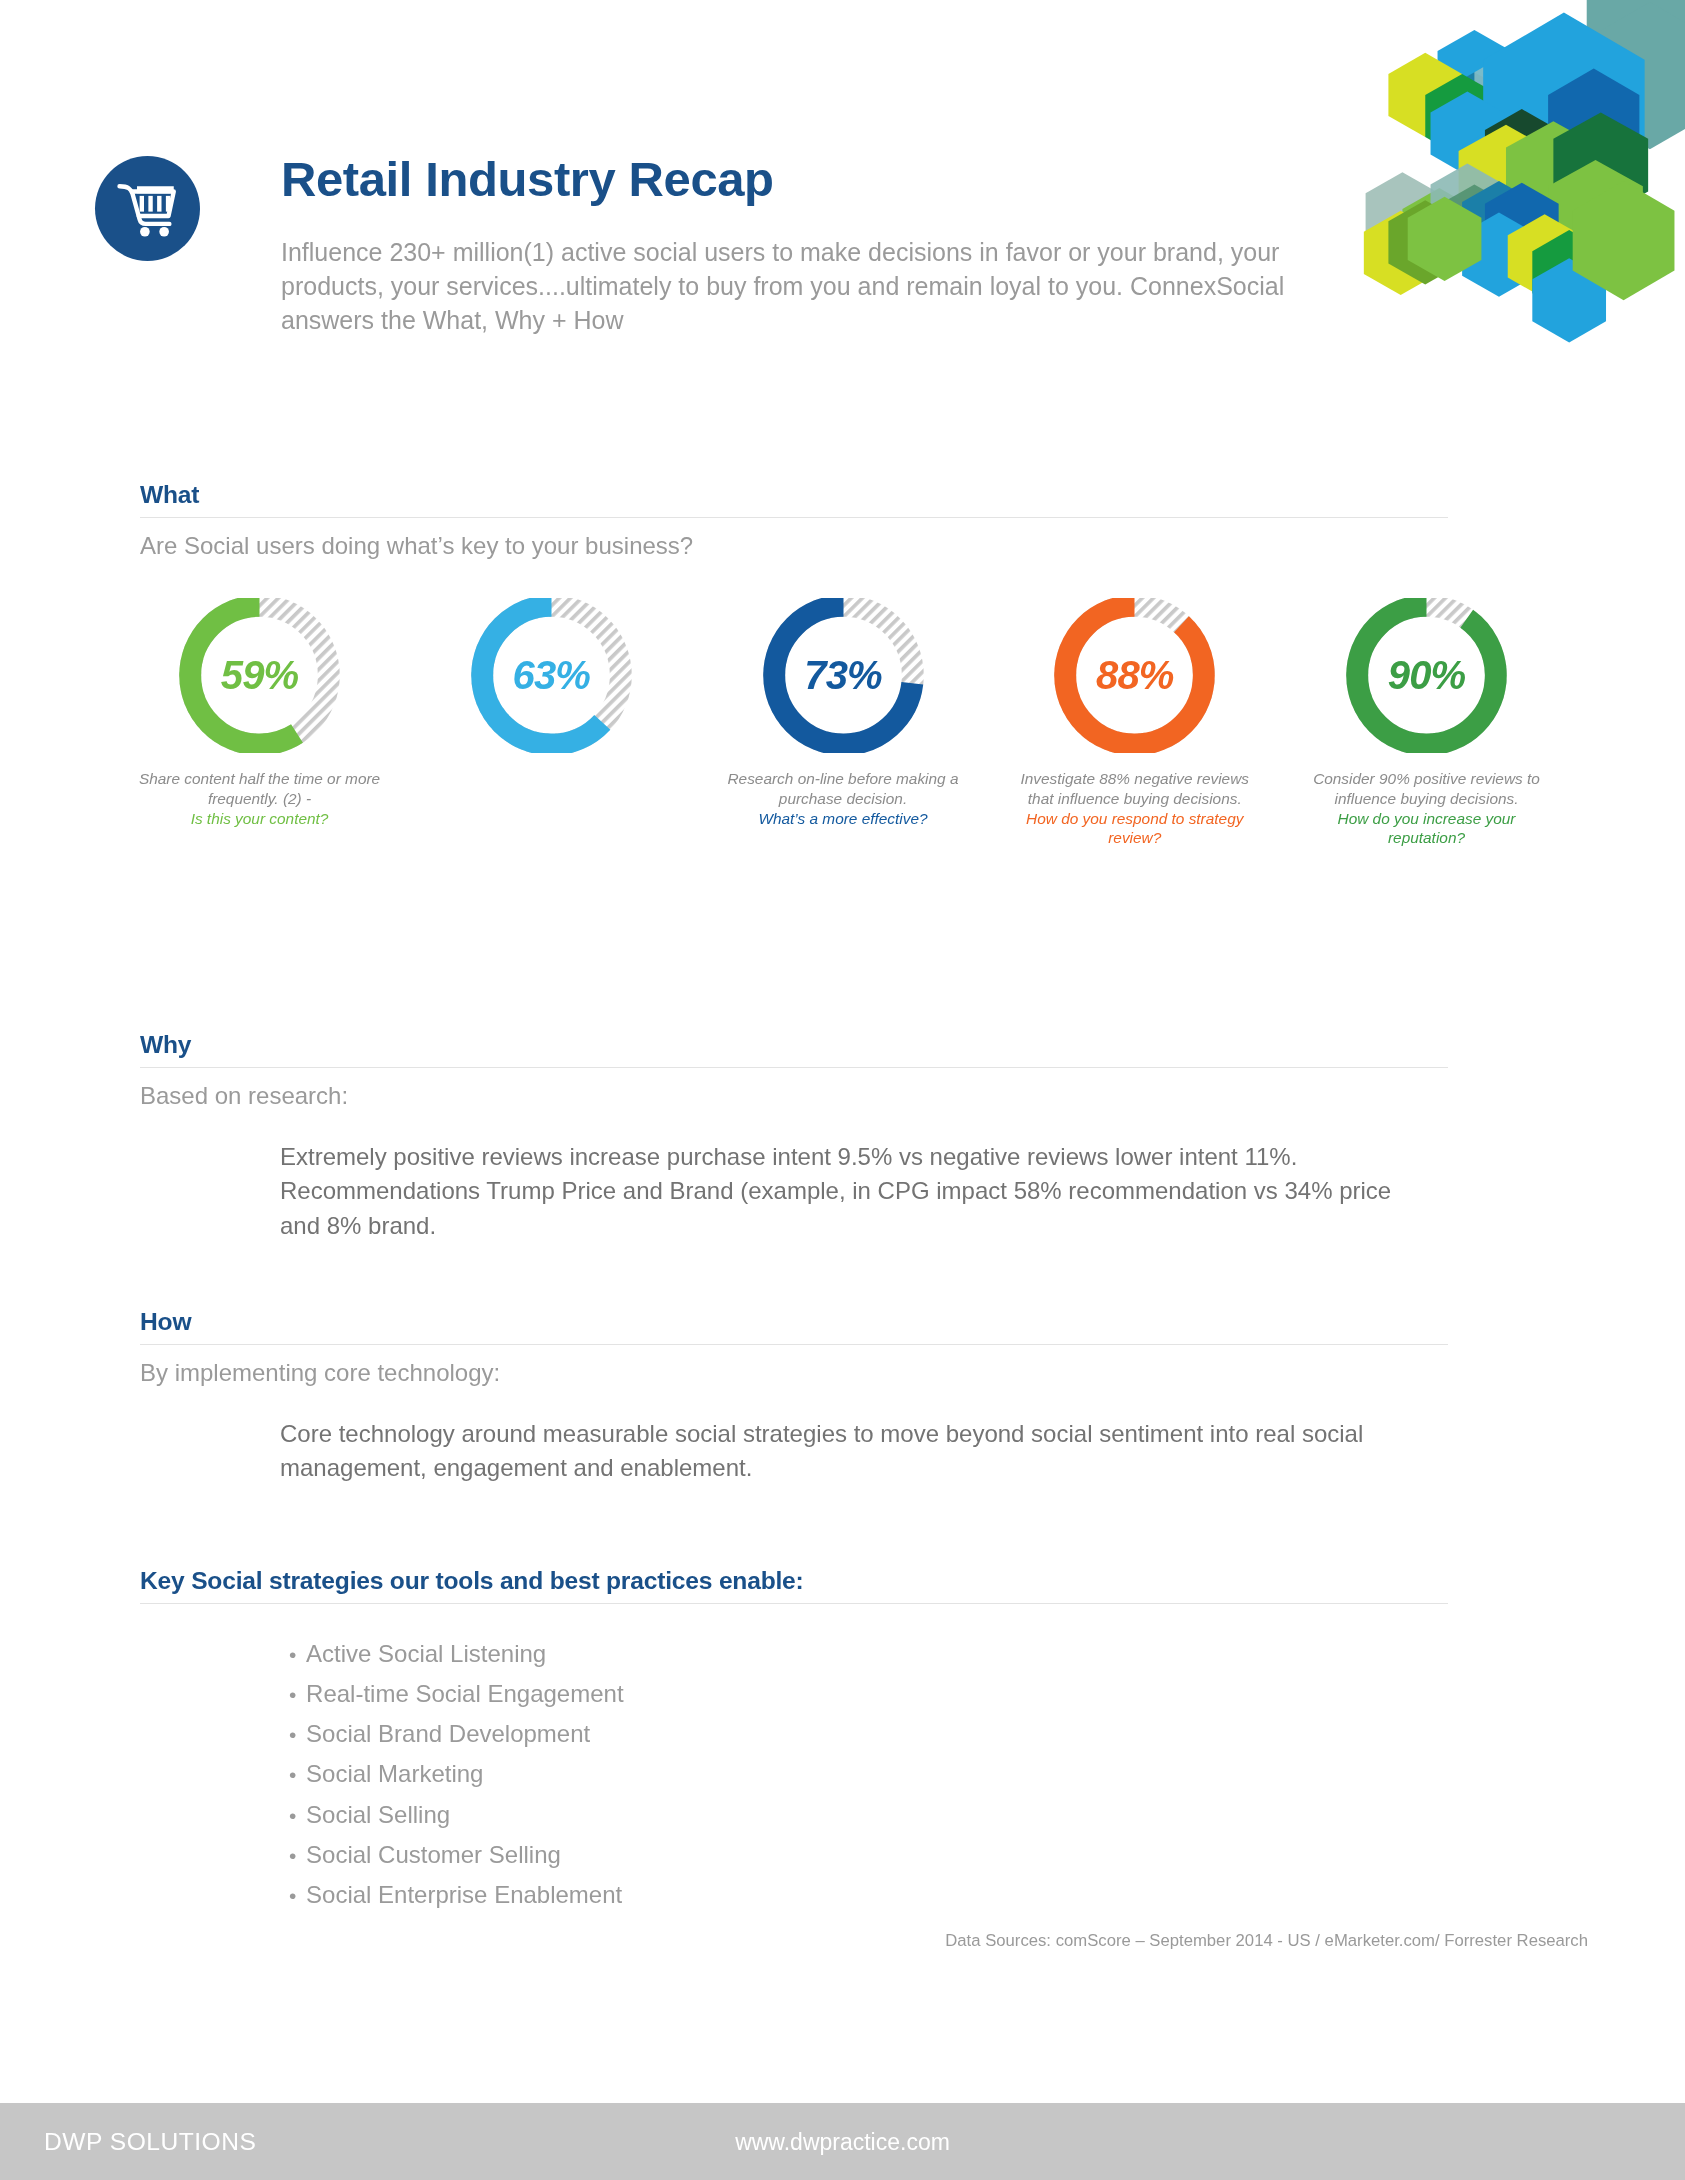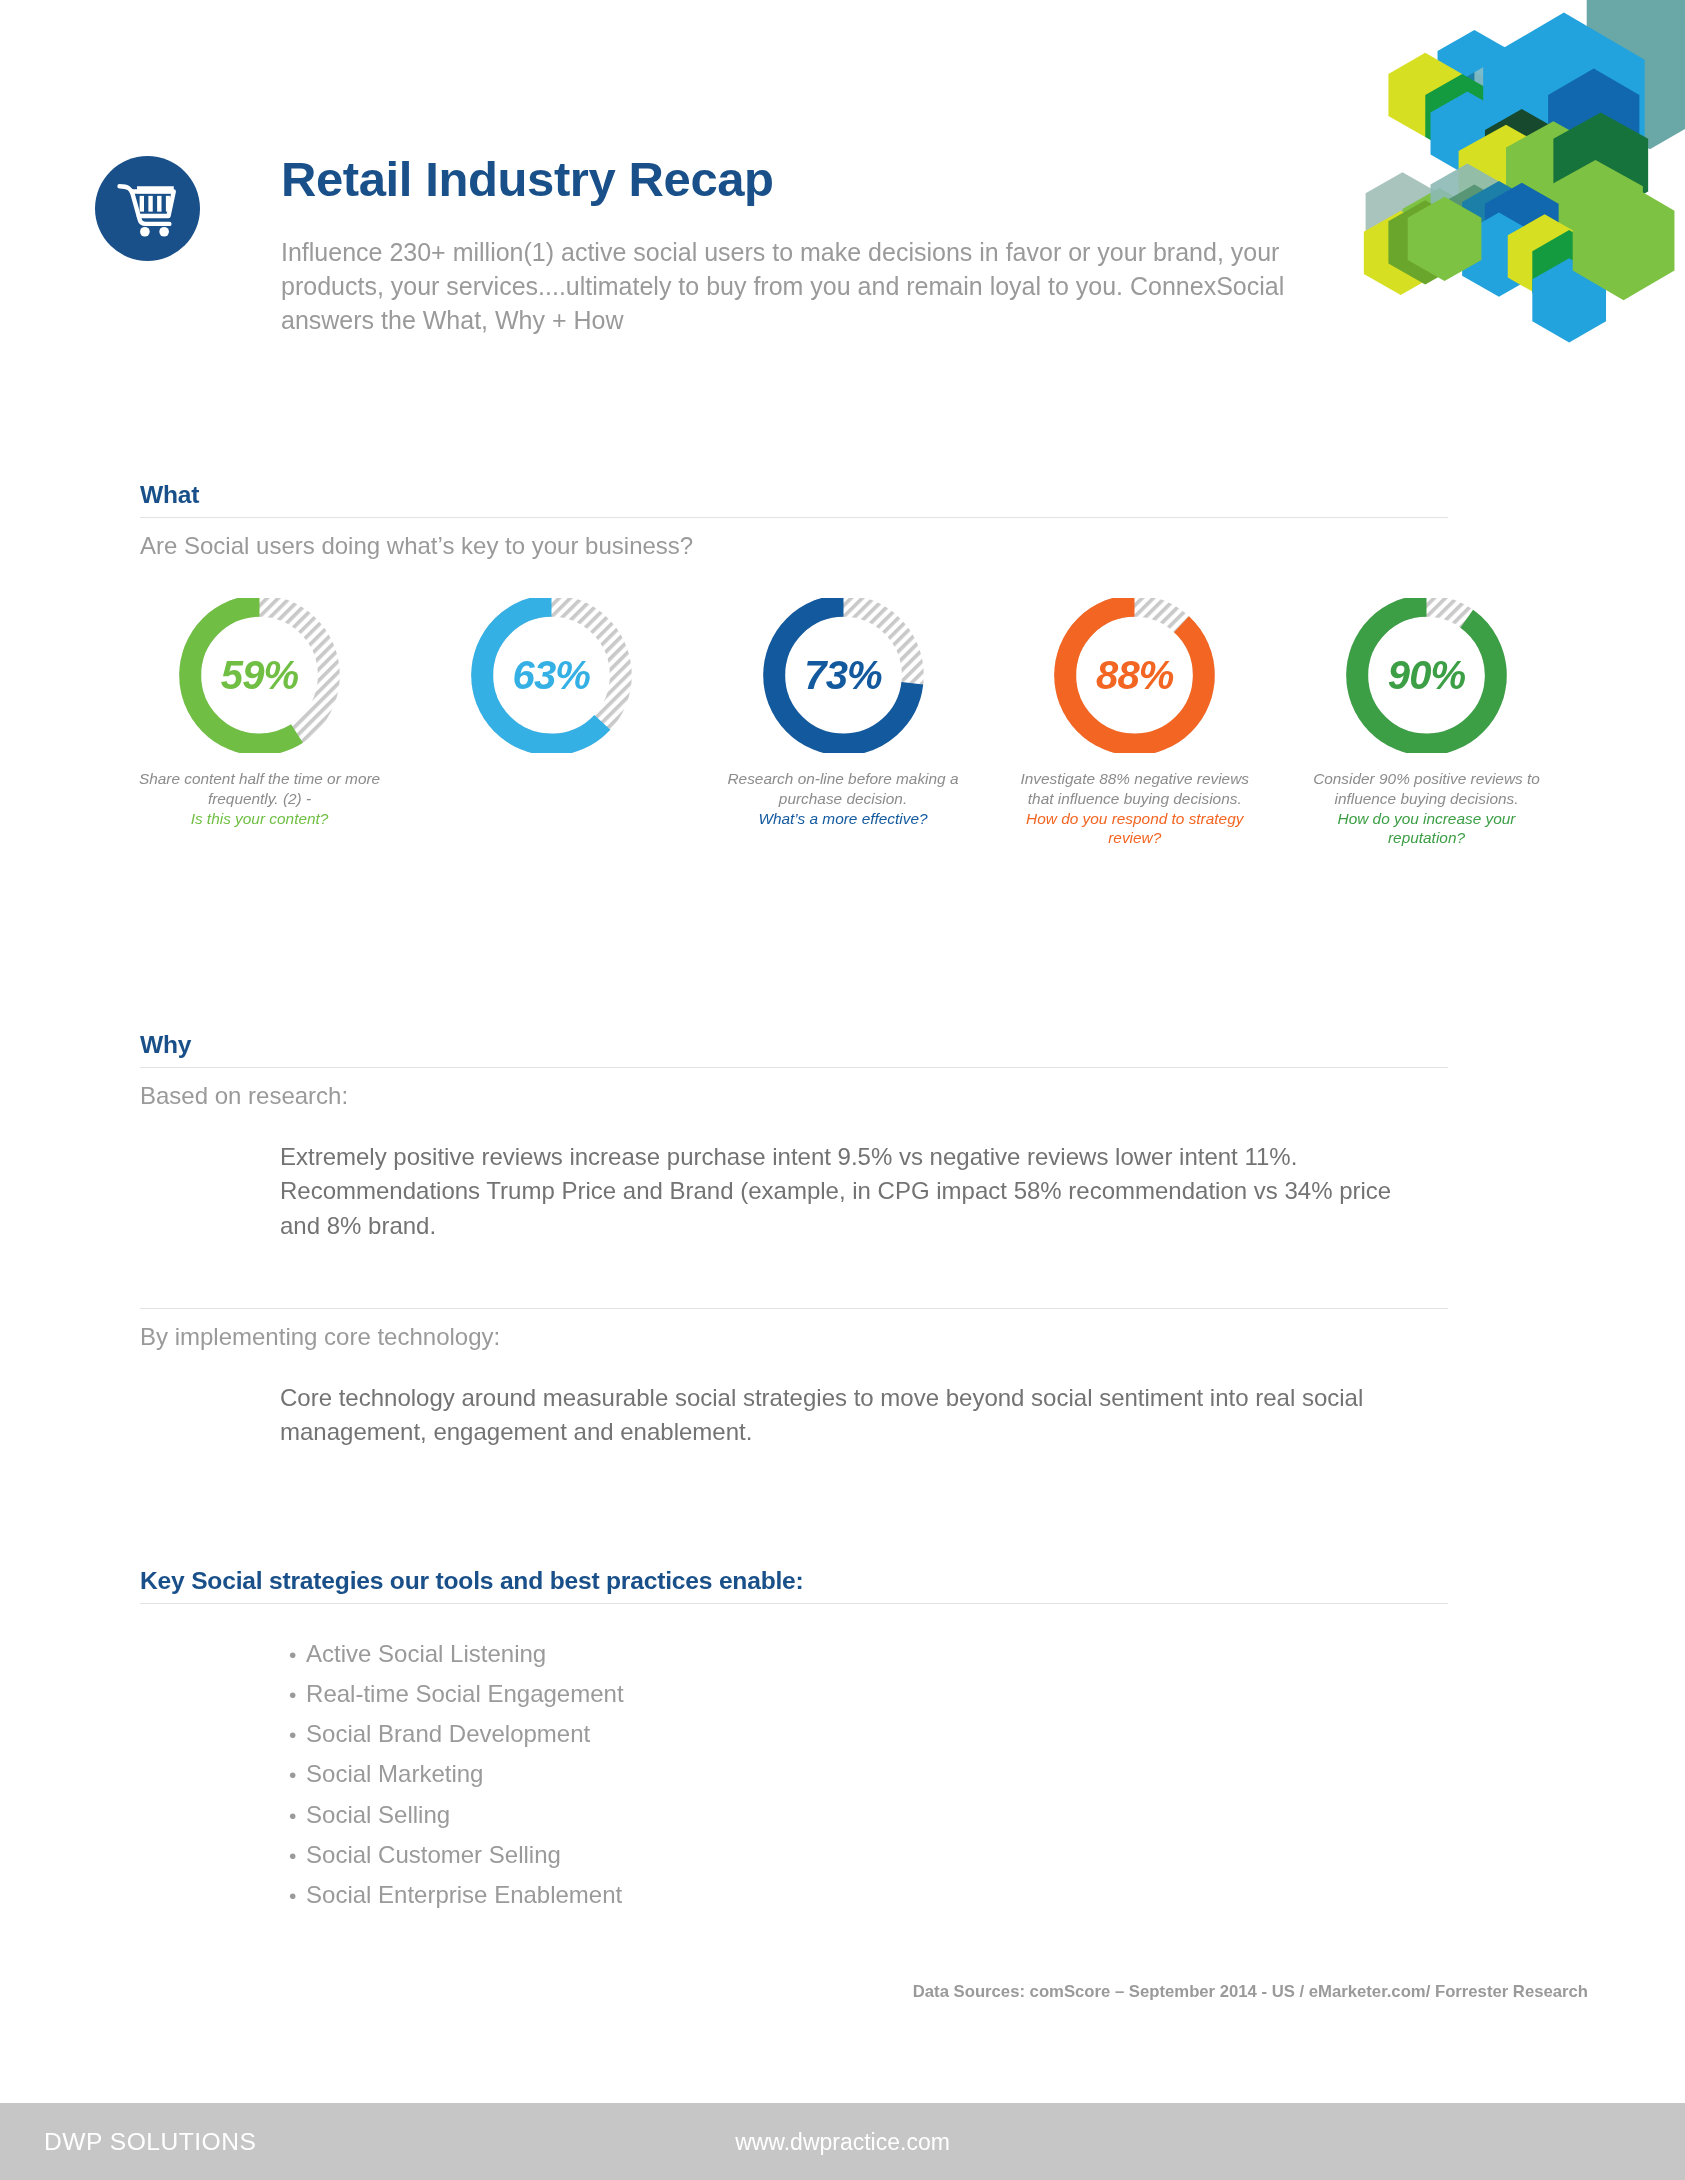--- a/index.html
+++ b/index.html
@@ -68,21 +68,21 @@
   
   .bullets{margin-top:37px;margin-left:149px;}
   .bullet-item{
     font-size:24px;color:#9a9a9a;line-height:1.05;margin-bottom:15px;
     display:flex;align-items:baseline;font-weight:400;
   }
   .bullet-dot{color:#9a9a9a;font-size:21px;margin-right:9.7px;line-height:1;}
 
   
   .sources{
-    position:absolute;right:97px;top:1982px;font-size:16.7px;color:#9a9a9a;font-weight:700;
+    position:absolute;right:97px;top:1931px;font-size:16.7px;color:#9a9a9a;font-weight:400;
   }
   .footer{
     position:absolute;left:0;bottom:0;width:1685px;height:77px;background:#c6c6c6;
   }
   .footer-brand{
     position:absolute;left:44px;top:50%;transform:translateY(-50%);
     font-size:24.6px;color:#ffffff;letter-spacing:0.5px;font-weight:400;
   }
   .footer-url{
     position:absolute;left:50%;transform:translate(-50%,-50%);top:50%;
@@ -250,20 +250,21 @@
     </div>
 
   <div class="section" style="top:1031px;left:140px;width:1308px;">
     <div class="sec-head">Why</div>
     <div class="sec-rule"></div>
     <div class="sec-sub">Based on research:</div>
     <div class="sec-body">Extremely positive reviews increase purchase intent 9.5% vs negative reviews lower intent 11%. Recommendations Trump Price and Brand (example, in CPG impact 58% recommendation vs 34% price and 8% brand.</div>
   </div>
 
   <div class="section" style="top:1308px;left:140px;width:1308px;">
+    <div class="sec-head">How</div>
     <div class="sec-rule"></div>
     <div class="sec-sub">By implementing core technology:</div>
     <div class="sec-body">Core technology around measurable social strategies to move beyond social sentiment into real social management, engagement and enablement.</div>
   </div>
 
   <div class="section" style="top:1567px;left:140px;width:1308px;">
     <div class="sec-head">Key Social strategies our tools and best practices enable:</div>
     <div class="sec-rule"></div>
     <div class="bullets" id="bullet-list">
         <div class="bullet-item">

